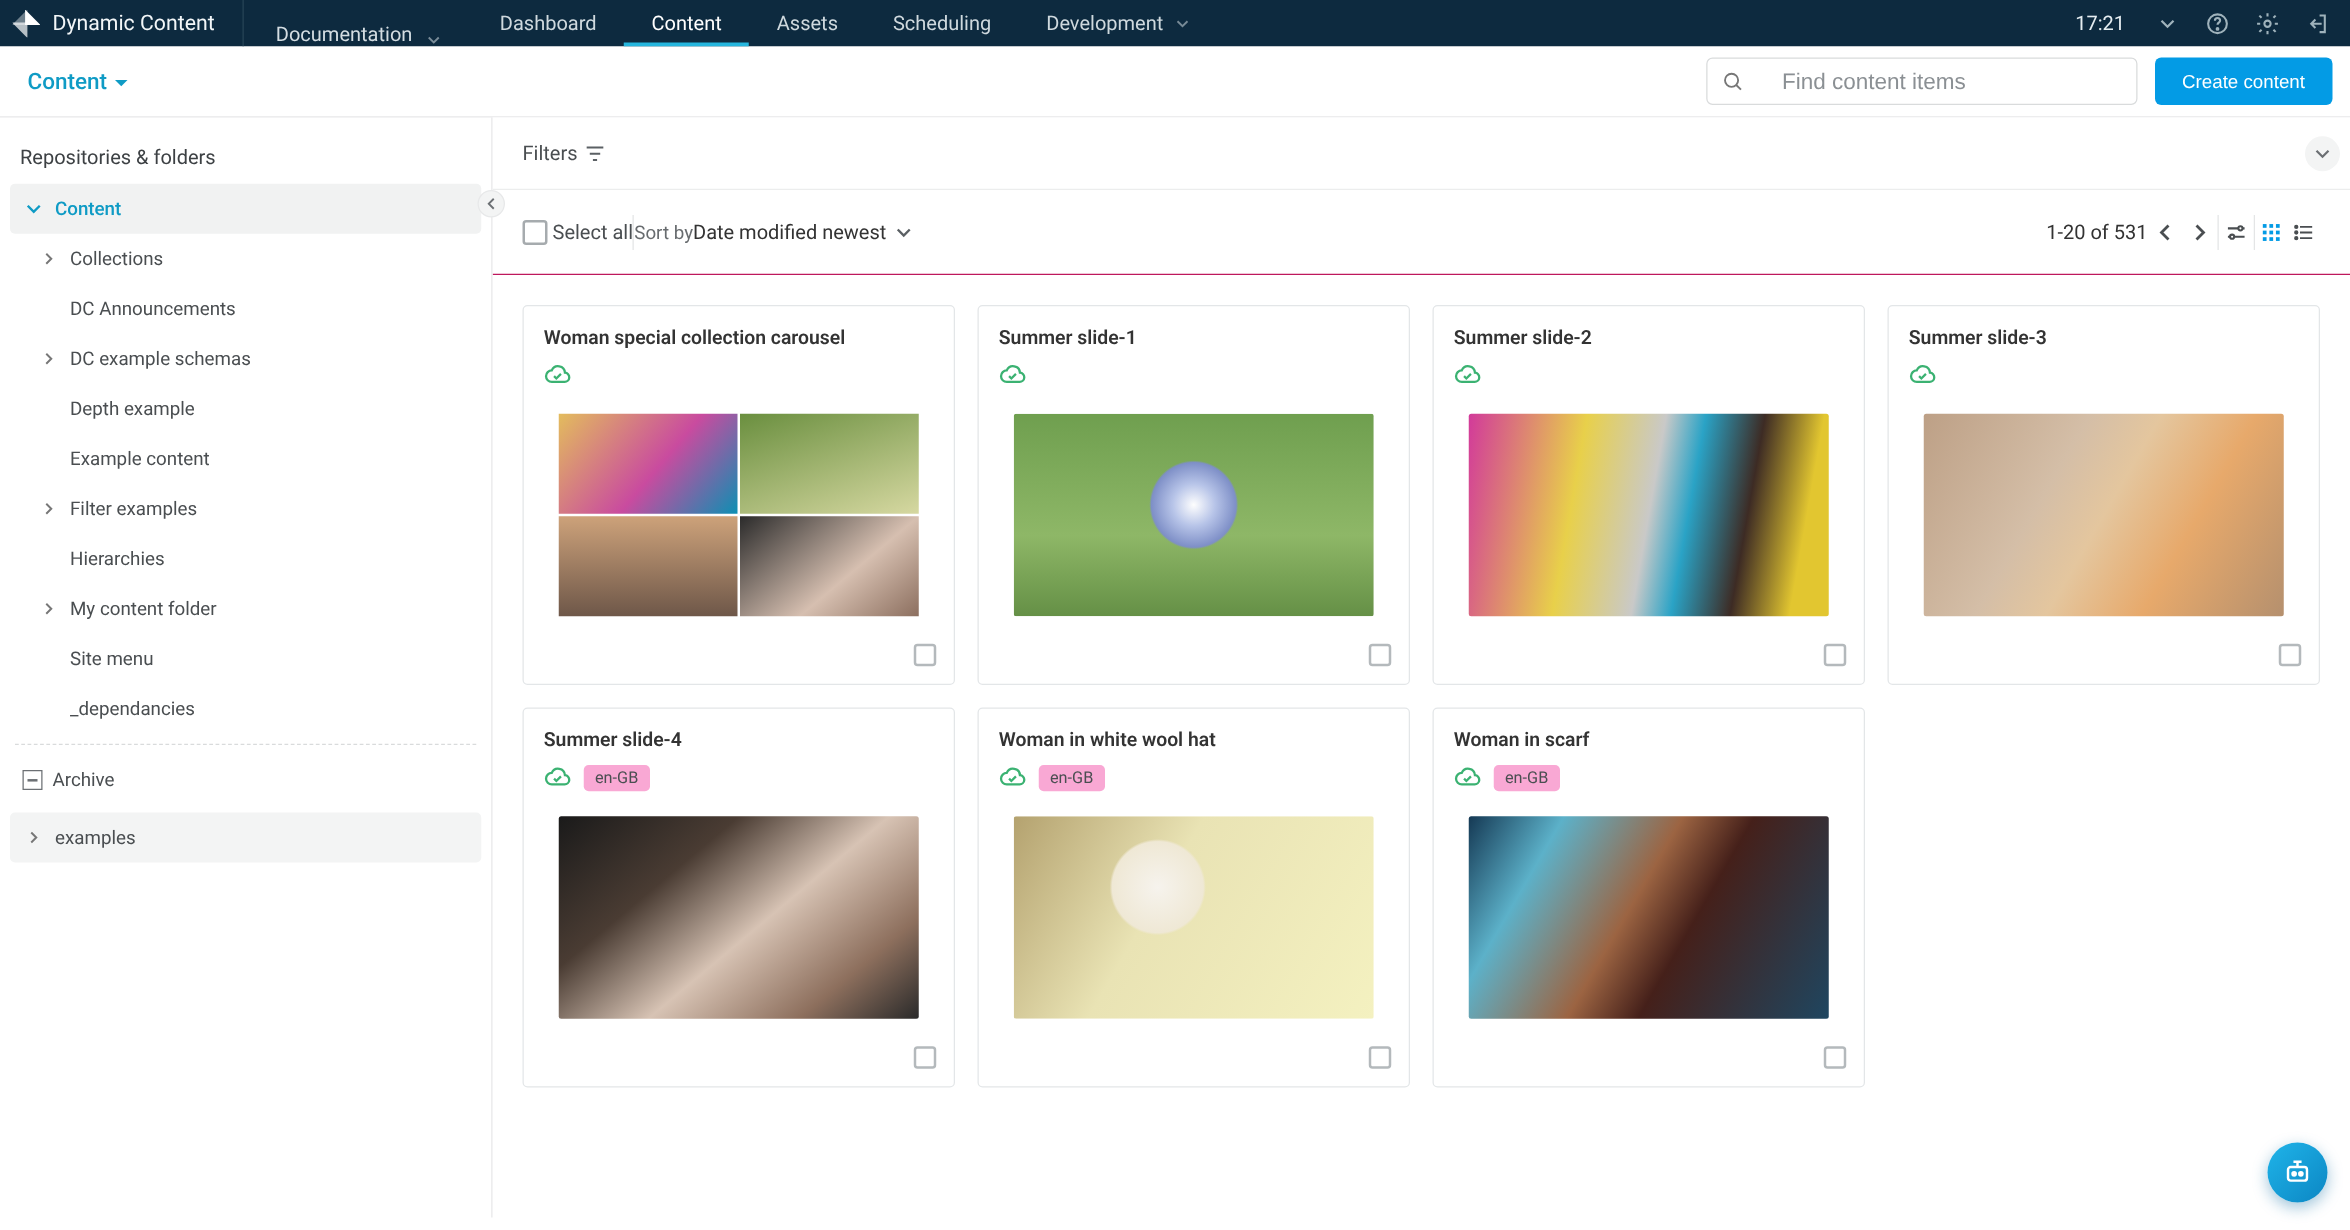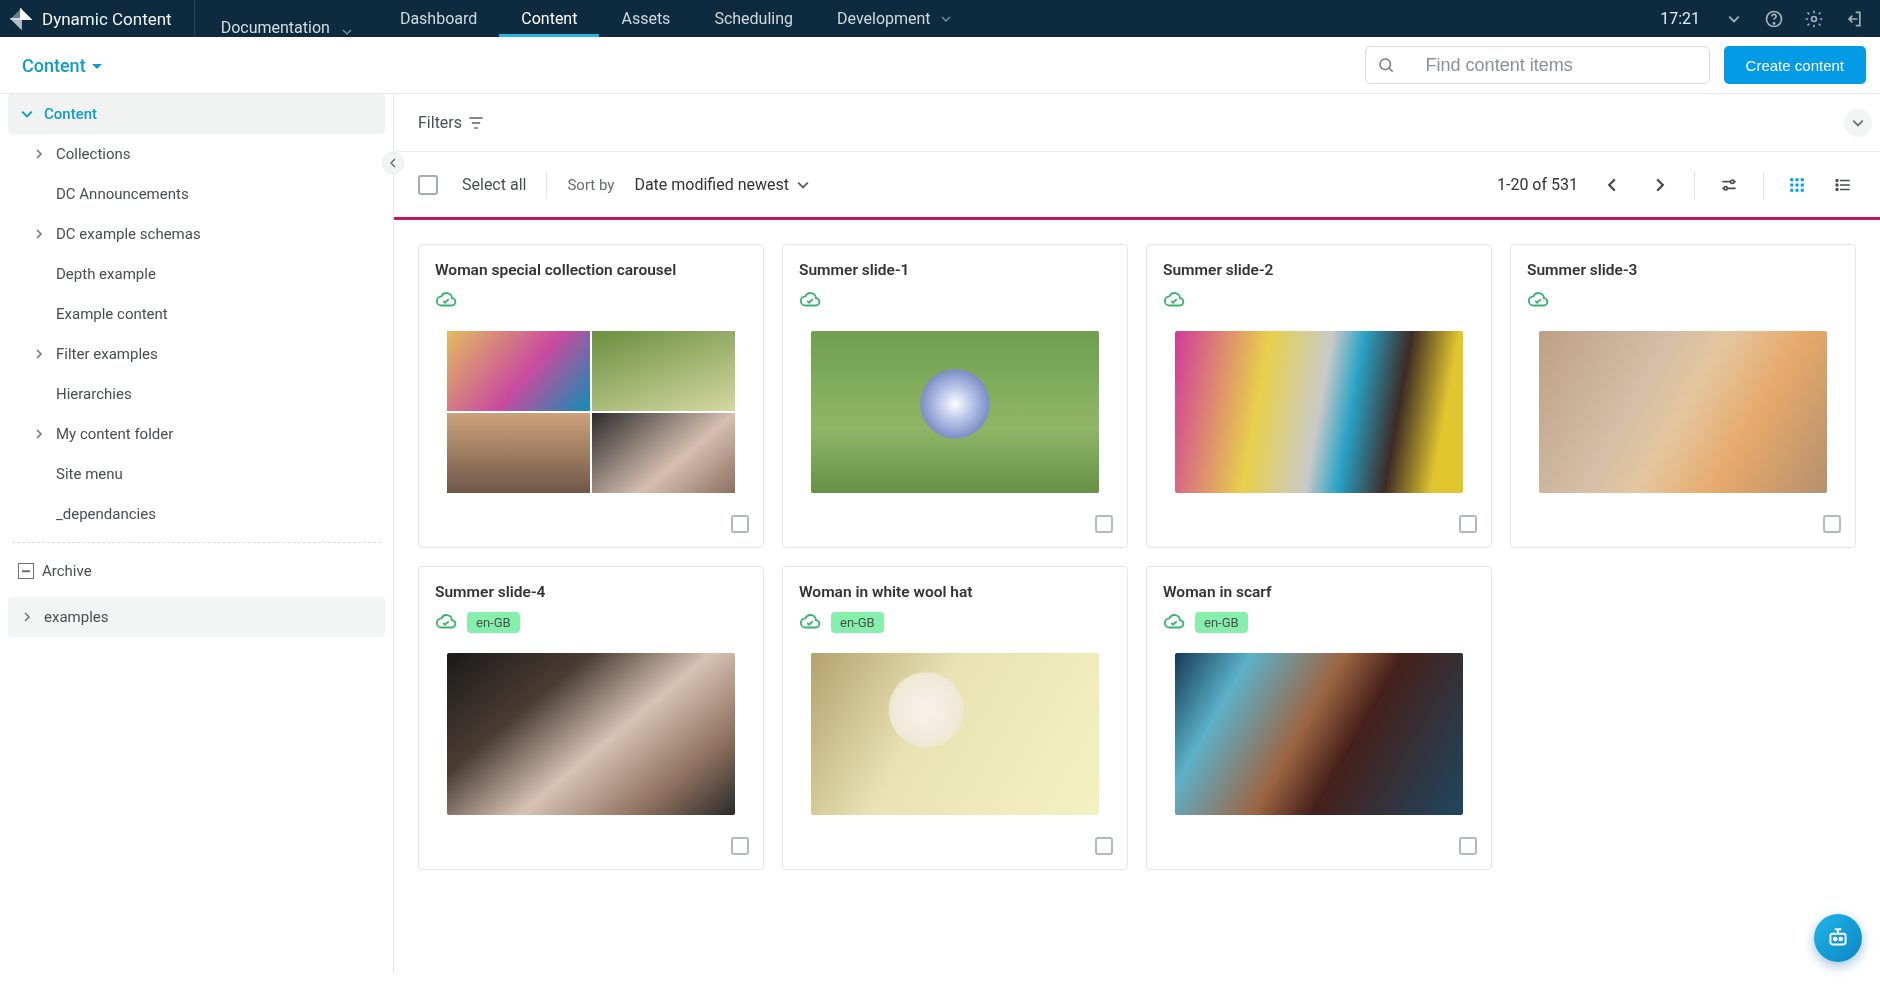--- a/index.html
+++ b/index.html
@@ -53,39 +53,39 @@
 .repo-rows { margin-top:6px; display:flex; flex-direction:column; gap:6px; }
 .repo-rows .tree-row { background:#f3f4f4; }
 
 
 .main { flex:1; display:flex; flex-direction:column; overflow:auto; background:#fff; }
 .filters-bar { height:58px; display:flex; align-items:center; padding:0 24px; gap:4px; border-bottom:1px solid #eceded; position:relative; }
 .filters-title { font-size:16px; color:#4a4e51; }
 .corner-chevron { position:absolute; right:8px; top:50%; transform:translateY(-50%); width:28px; height:28px; border-radius:50%; background:#f3f4f4; display:flex; align-items:center; justify-content:center; cursor:pointer; }
 .corner-chevron svg { color:#6c7074; }
 
-.control-bar { height:68px; display:flex; align-items:center; padding:0 24px; gap:20px; border-bottom:3px solid #be185d; }
+.control-bar { height:68px; display:flex; align-items:center; padding:0 24px; border-bottom:1px solid #be185d; }
 .checkbox { width:20px; height:20px; border:2px solid #a6abae; border-radius:3px; cursor:pointer; }
 .select-all { font-size:16px; color:#4a4e51; padding-left:4px; }
 .vdiv { width:1px; height:28px; background:#e4e5e6; }
 .sort-label { font-size:15px; color:#686c6f; }
 .sort-value { font-size:16px; color:#333; display:flex; align-items:center; gap:8px; cursor:pointer; }
 .ctl-spacer { flex:1; }
 .pagination-text { font-size:16px; color:#333; }
 .pg-btn { width:28px; height:28px; display:flex; align-items:center; justify-content:center; cursor:pointer; color:#4a4e51; border-radius:4px; }
 .view-btn { width:26px; height:26px; display:flex; align-items:center; justify-content:center; cursor:pointer; color:#4a4e51; }
 .view-btn.active { color:#039be5; }
 
 .grid { display:grid; grid-template-columns: repeat(4, 1fr); gap:18px; padding:24px; background:#fff; }
 .card { border:1px solid #e3e6e8; border-radius:4px; display:flex; flex-direction:column; background:#fff; }
 .card-head { padding:16px 16px 10px 16px; }
 .card-title { font-size:15.5px; font-weight:600; color:#333; margin-bottom:10px; }
 .card-meta { display:flex; align-items:center; gap:10px; }
 .cloud { color:#3bb272; }
-.locale { background:#86efac; border-radius:4px; padding:3px 9px; font-size:13px; color:#4a4e51; }
+.locale { background:#f9a8d4; border-radius:4px; padding:3px 9px; font-size:13px; color:#4a4e51; }
 .thumb-wrap { padding:10px 28px 12px 28px; }
 .thumb { width:100%; aspect-ratio: 16/9; border-radius:2px; }
 .card-foot { margin-top:auto; padding:10px 14px 14px 14px; display:flex; justify-content:flex-end; }
 .card-foot .checkbox { width:18px; height:18px; border-color:#b4b9bc; border-width:2px; }
 
 
 .t1 { display:grid; grid-template-columns:1fr 1fr; grid-template-rows:1fr 1fr; gap:2px; }
 .t1 div:nth-child(1){ background:linear-gradient(130deg,#e3bc5d,#c94b9f 55%,#0d8fb3); }
 .t1 div:nth-child(2){ background:linear-gradient(160deg,#6a8f3f,#d6d8a1); }
 .t1 div:nth-child(3){ background:linear-gradient(180deg,#cda27a,#6e5749); }
@@ -192,20 +192,21 @@
         <path d="M21 21l-5-5"></path>
       </svg>
     <input class="search-input" placeholder="Find content items" style="">
   </div>
   <button class="create-btn">Create content</button>
 </div>
 
 <div class="layout">
 
   <div class="sidebar">
+    <div class="section-title">Repositories &amp; folders</div>
     <div class="collapse-handle">
       <svg width="10" height="10" viewBox="0 0 10 10">
           <path d="M7 1 L3 5 L7 9" fill="none" stroke="currentColor" stroke-width="1.5"></path>
         </svg>
     </div>
     <div class="tree">
       <div class="tree-row top">
         <span class="chev">
             <svg width="12" height="12" viewBox="0 0 10 10">
               <path d="M1 3 L5 7 L9 3" fill="none" stroke="currentColor" stroke-width="1.6"></path>

